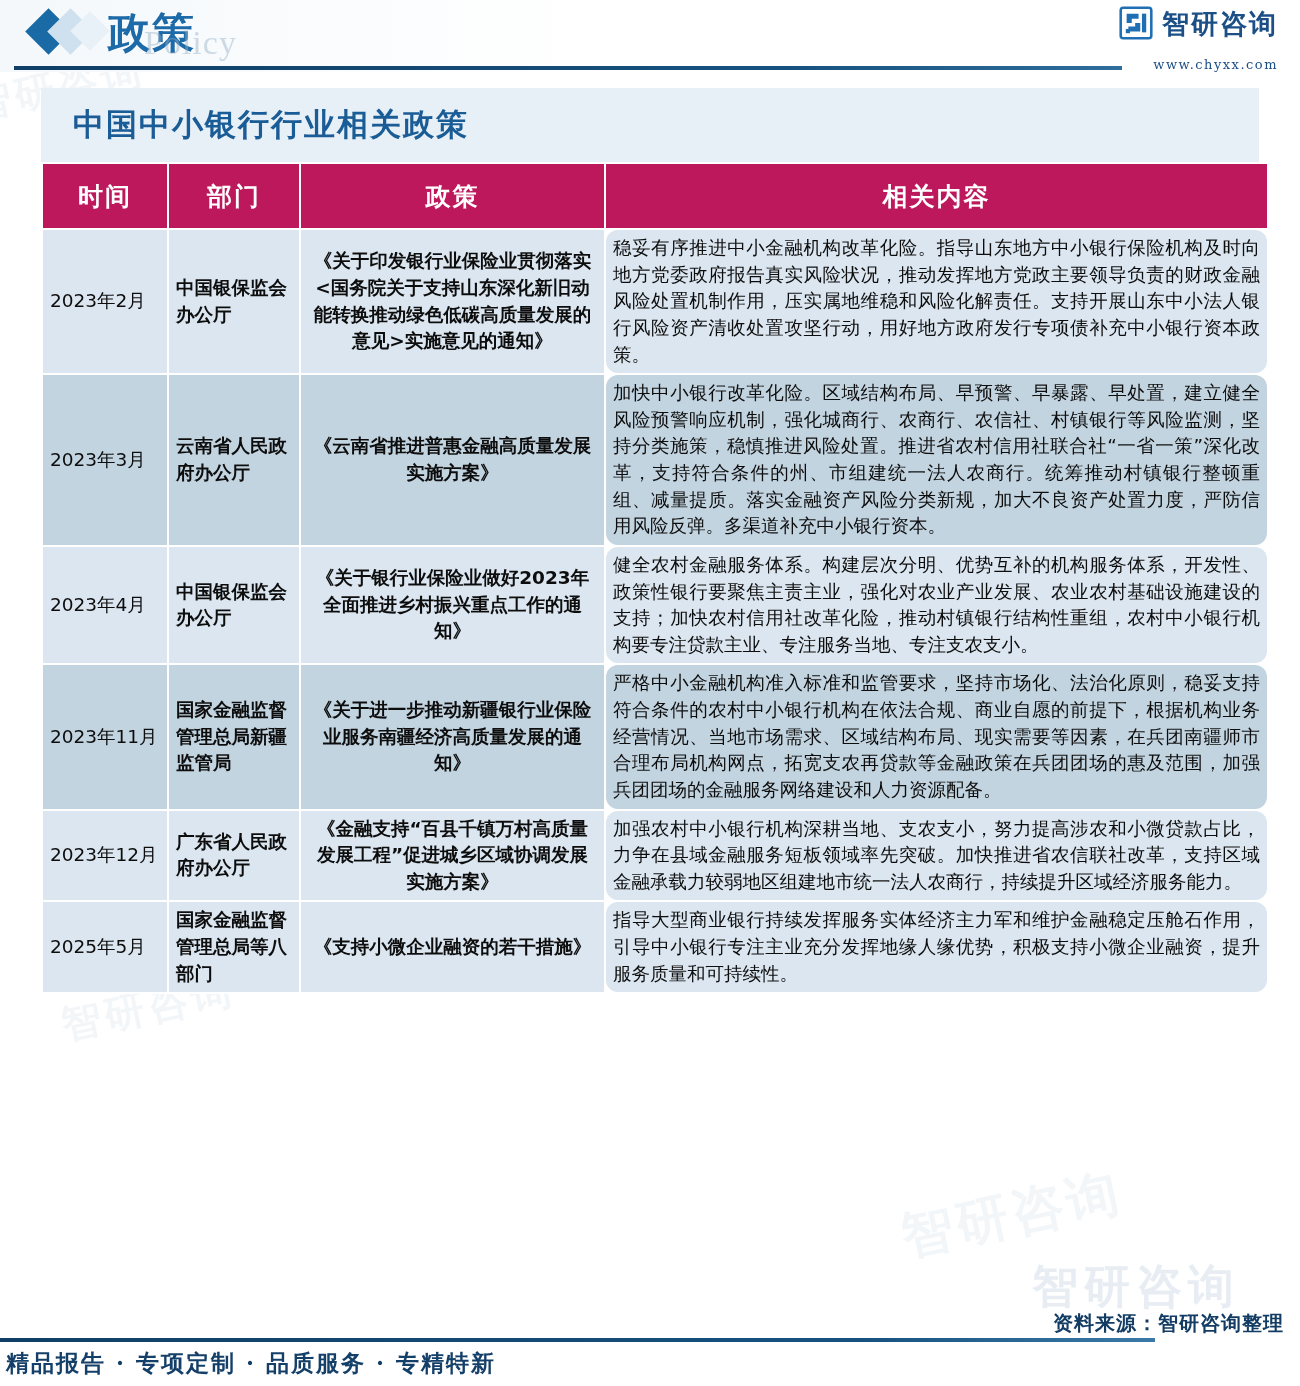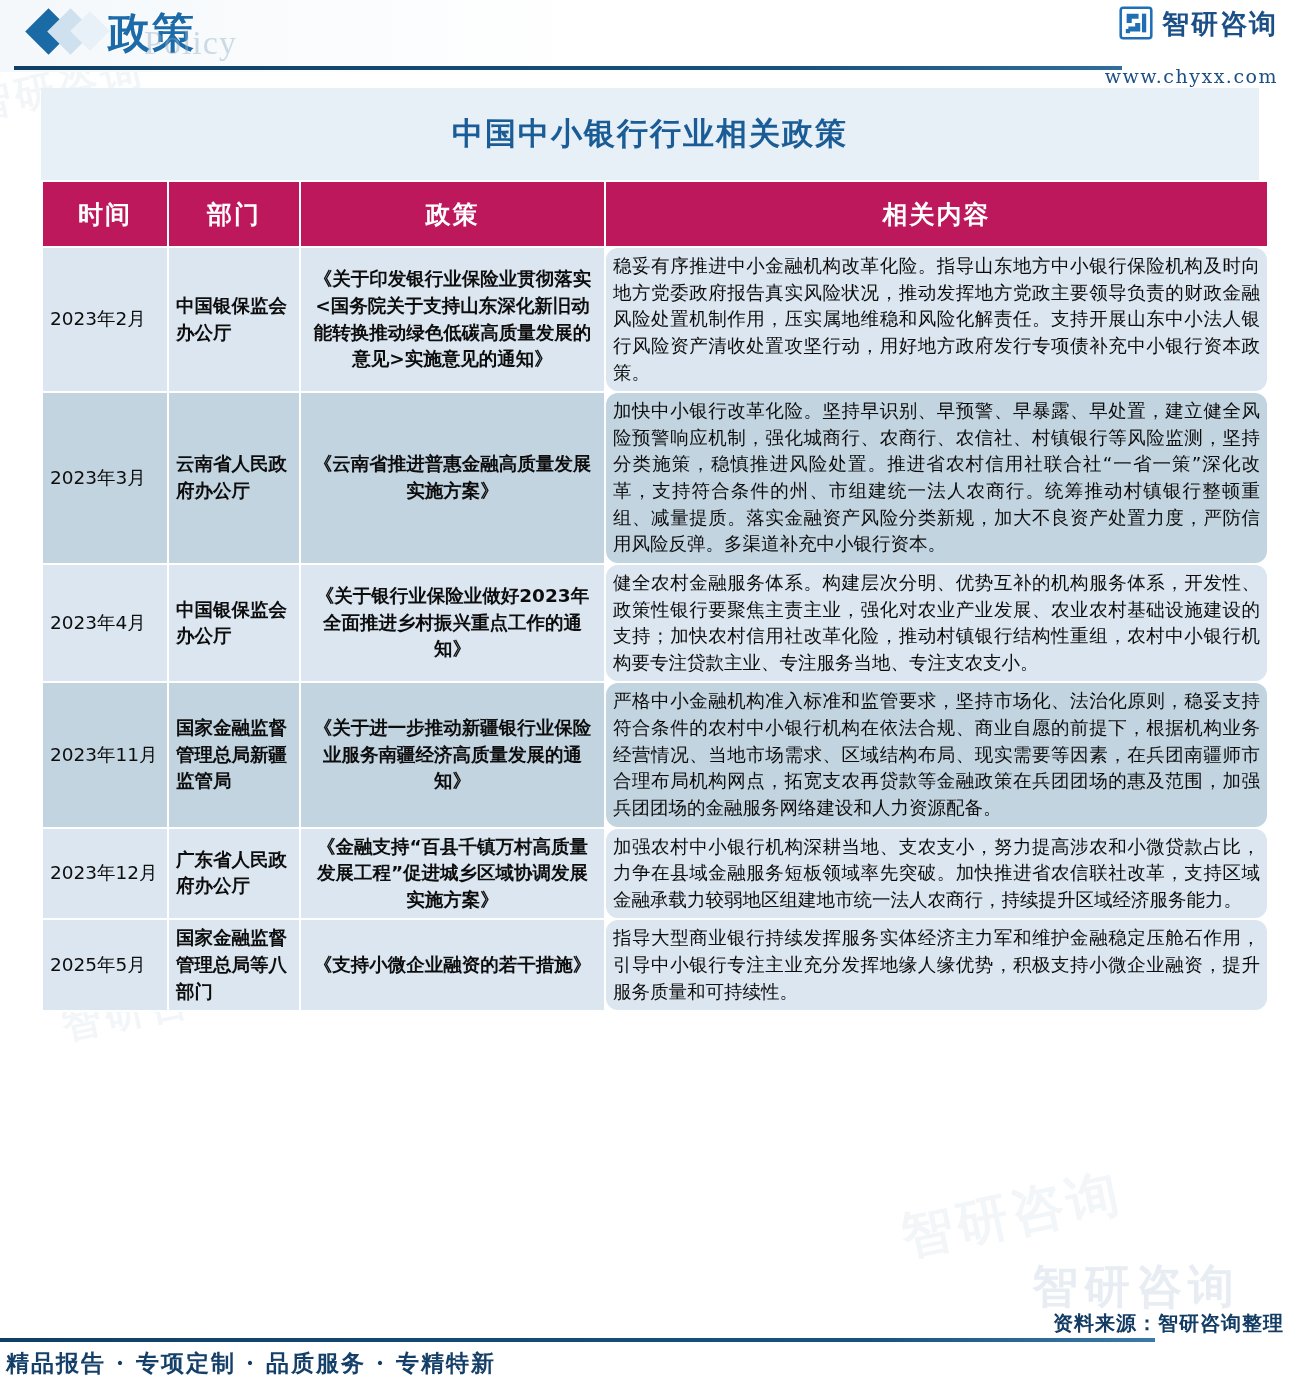--- a/index.html
+++ b/index.html
@@ -104,23 +104,23 @@
   }
   .brand-name {
     font-family: "DejaVu Serif", "Liberation Serif", serif;
     font-size: 27px;
     font-weight: bold;
     color: #1b4f86;
     letter-spacing: 2px;
     line-height: 1;
   }
   .brand-url {
-    margin-top: 25px;
-    font-family: "DejaVu Serif", "Liberation Serif", serif;
-    font-size: 19px;
+    margin-top: 17px;
+    font-family: "DejaVu Serif", "Liberation Serif", serif;
+    font-size: 13px;
     color: #1b4f86;
     letter-spacing: 1.5px;
   }
   .header-rule {
     position: absolute;
     left: 14px;
     top: 66px;
     width: 1108px;
     height: 4px;
     background: linear-gradient(to right, #0f3f66 0%, #17527f 70%, #2e6d9c 100%);
@@ -129,24 +129,25 @@
 
   
   .table-wrap {
     position: relative;
     z-index: 2;
     margin: 16px 41px 0 41px;
     width: 1218px;
   }
   .table-title-band {
     background: #e7eff7;
-    height: 92px;
+    height: 74px;
     display: flex;
     align-items: center;
-    justify-content: center;
+    justify-content: flex-start;
+    padding-left: 32px;
   }
   .table-title {
     font-family: "DejaVu Serif", "Liberation Serif", serif;
     font-size: 31px;
     font-weight: bold;
     color: #1a5c96;
     letter-spacing: 2px;
   }
 
   table.policy-table {
@@ -323,21 +324,21 @@
         <tr class="row-a">
           <td class="col-time">2023年2月</td>
           <td class="col-dept">中国银保监会办公厅</td>
           <td class="col-policy">《关于印发银行业保险业贯彻落实&lt;国务院关于支持山东深化新旧动能转换推动绿色低碳高质量发展的意见&gt;实施意见的通知》</td>
           <td class="col-content">稳妥有序推进中小金融机构改革化险。指导山东地方中小银行保险机构及时向地方党委政府报告真实风险状况，推动发挥地方党政主要领导负责的财政金融风险处置机制作用，压实属地维稳和风险化解责任。支持开展山东中小法人银行风险资产清收处置攻坚行动，用好地方政府发行专项债补充中小银行资本政策。</td>
         </tr>
         <tr class="row-b">
           <td class="col-time">2023年3月</td>
           <td class="col-dept">云南省人民政府办公厅</td>
           <td class="col-policy">《云南省推进普惠金融高质量发展实施方案》</td>
-          <td class="col-content">加快中小银行改革化险。坚持早识别、早预警、早暴露、早处置，建立健全风险预警响应机制，强化城商行、农商行、农信社、村镇银行等风险监测，坚持分类施策，稳慎推进风险处置。推进省农村信用社联合社“一省一策”深化改革，支持符合条件的州、市组建统一法人农商行。统筹推动村镇银行整顿重组、减量提质。落实金融资产风险分类新规，加大不良资产处置力度，严防信用风险反弹。多渠道补充中小银行资本。</td>
+          <td class="col-content">加快中小银行改革化险。区域结构布局、早预警、早暴露、早处置，建立健全风险预警响应机制，强化城商行、农商行、农信社、村镇银行等风险监测，坚持分类施策，稳慎推进风险处置。推进省农村信用社联合社“一省一策”深化改革，支持符合条件的州、市组建统一法人农商行。统筹推动村镇银行整顿重组、减量提质。落实金融资产风险分类新规，加大不良资产处置力度，严防信用风险反弹。多渠道补充中小银行资本。</td>
         </tr>
         <tr class="row-a">
           <td class="col-time">2023年4月</td>
           <td class="col-dept">中国银保监会办公厅</td>
           <td class="col-policy">《关于银行业保险业做好2023年全面推进乡村振兴重点工作的通知》</td>
           <td class="col-content">健全农村金融服务体系。构建层次分明、优势互补的机构服务体系，开发性、政策性银行要聚焦主责主业，强化对农业产业发展、农业农村基础设施建设的支持；加快农村信用社改革化险，推动村镇银行结构性重组，农村中小银行机构要专注贷款主业、专注服务当地、专注支农支小。</td>
         </tr>
         <tr class="row-b">
           <td class="col-time">2023年11月</td>
           <td class="col-dept">国家金融监督管理总局新疆监管局</td>

